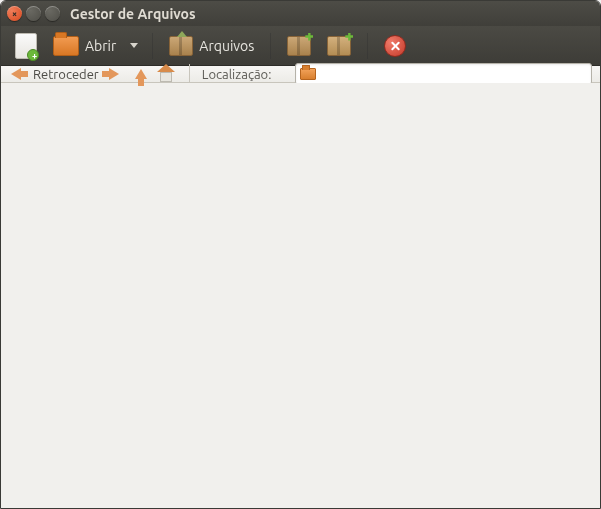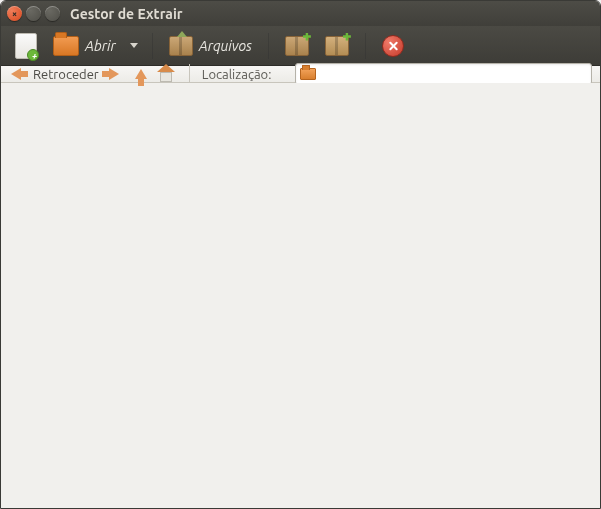--- a/index.html
+++ b/index.html
@@ -48,21 +48,20 @@
     gap: 4px;
     border-bottom: 1px solid #2d2c28;
   }
   .tb-btn {
     display: flex; align-items: center; gap: 6px;
     padding: 4px 6px;
     border-radius: 3px;
     color: #e8e6e0;
     font-size: 14px;
     cursor: pointer;
-    font-style: italic;
   }
   .tb-sep {
     width: 1px; height: 26px;
     background: rgba(0,0,0,0.35);
     border-right: 1px solid rgba(255,255,255,0.08);
     margin: 0 6px;
   }
   .icon-sheet {
     width: 22px; height: 26px;
     background: linear-gradient(#fafafa,#e8e6e0);
@@ -192,21 +191,21 @@
 <body>
 
 <div class="window">
 
   <div class="titlebar">
     <div class="win-btns">
       <div class="win-btn win-close">×</div>
       <div class="win-btn win-min"></div>
       <div class="win-btn win-max"></div>
     </div>
-    <span>Gestor de Extrair</span>
+    <span>Gestor de Arquivos</span>
   </div>
 
   <div class="toolbar">
     <div class="tb-btn">
       <div class="icon-sheet"></div>
     </div>
     <div class="tb-btn">
       <div class="icon-folder-orange"></div>
       <span>Abrir</span>
     </div>

